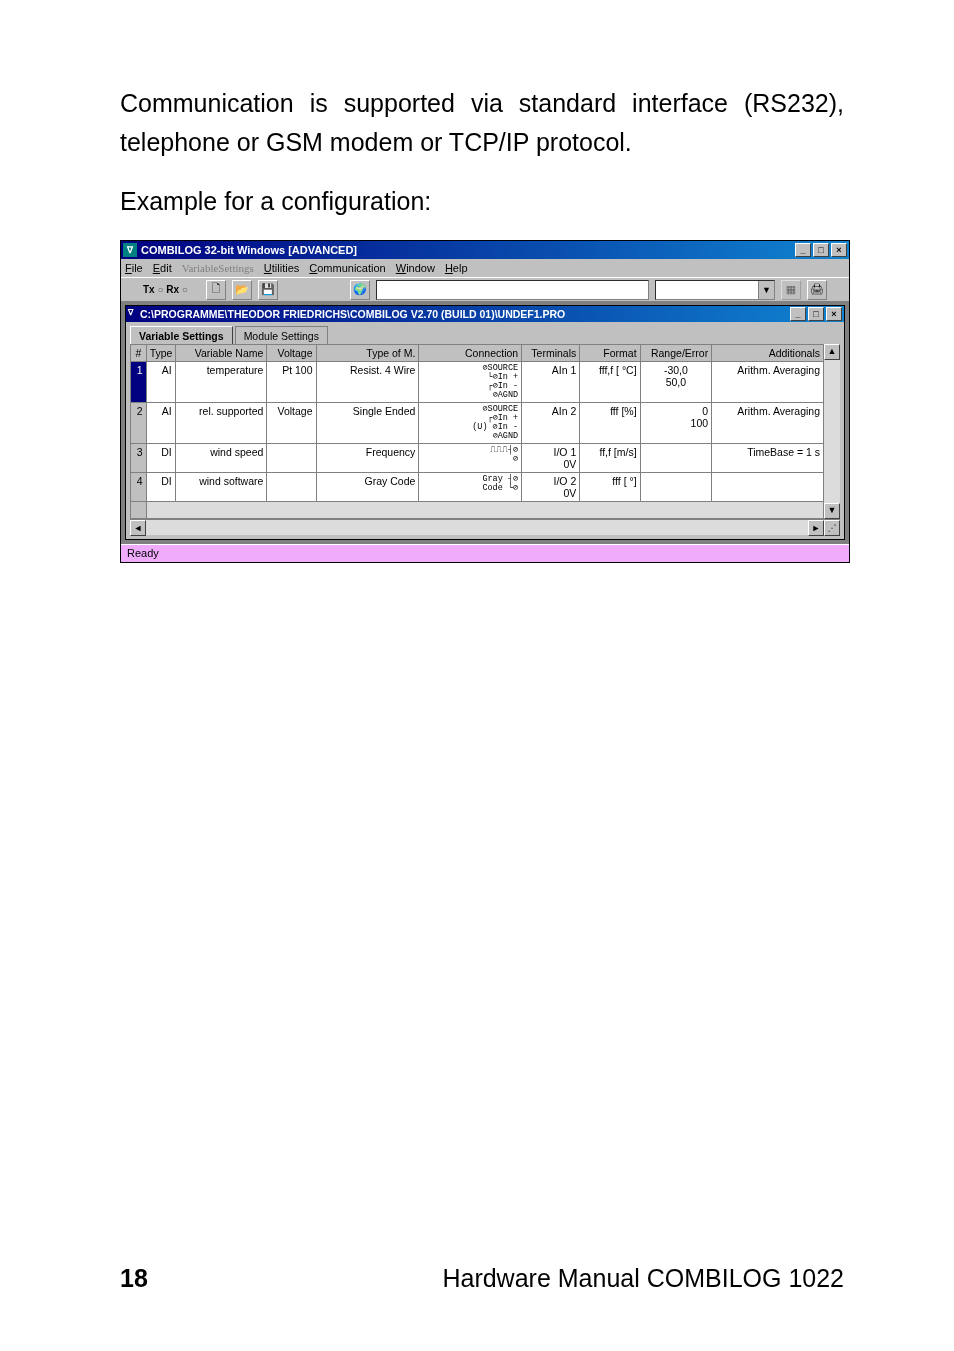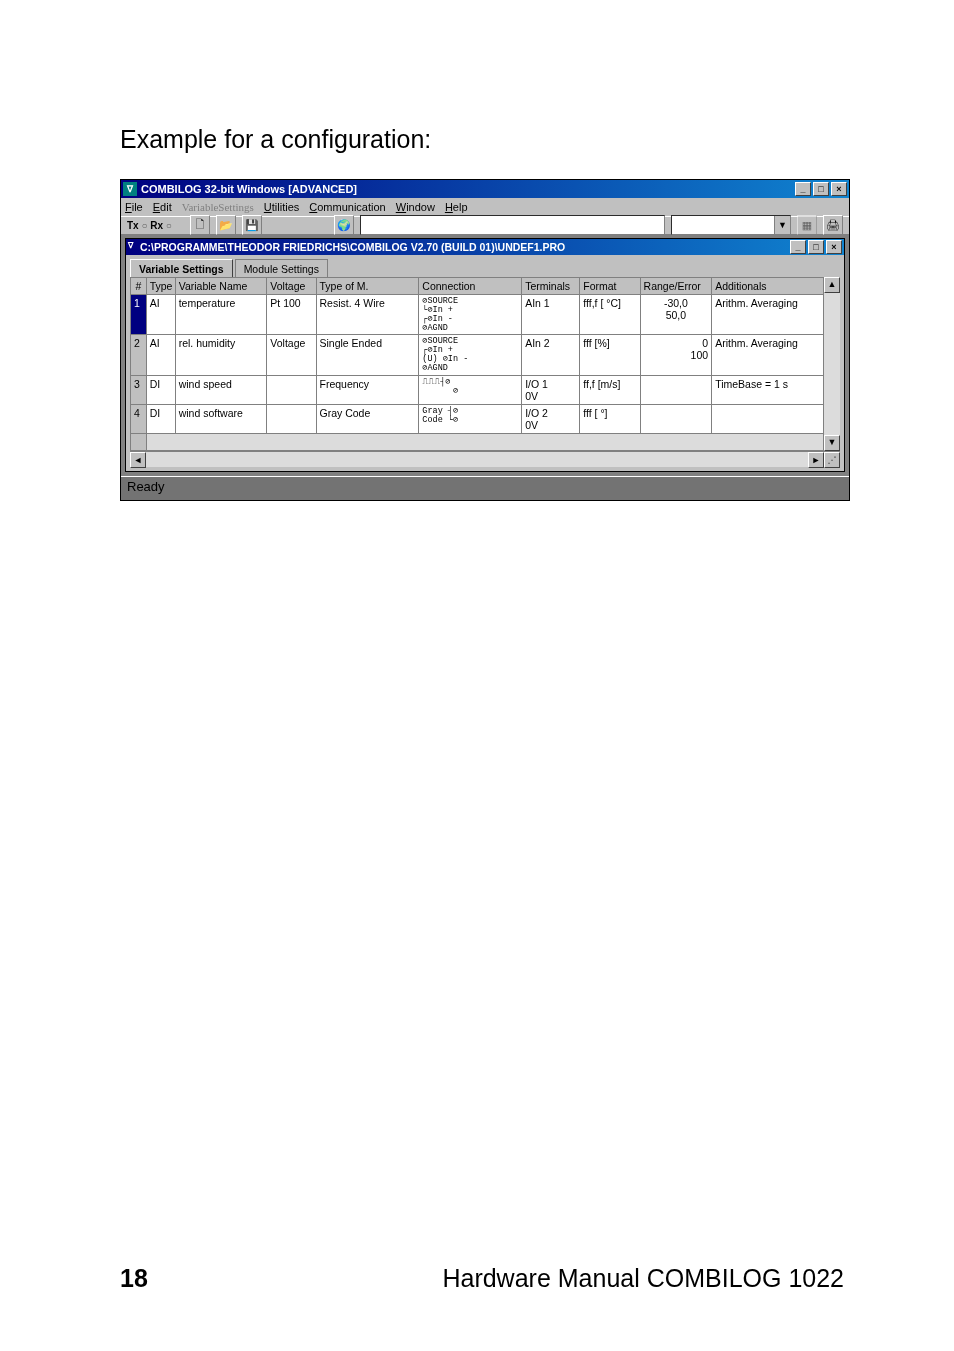--- a/index.html
+++ b/index.html
@@ -76,25 +76,25 @@
     background: #c0c0c0;
     display: flex;
     align-items: center;
     padding: 0 4px;
     gap: 10px;
   }
   .menubar .menu-item { color: #000; }
   .menubar .menu-item.disabled { color: #808080; font-family: Liberation Serif, serif; }
   .menubar .menu-item .ul { text-decoration: underline; }
   .toolbar {
-    height: 18px;
+    height: 24px;
     background: #c0c0c0;
     display: flex;
     align-items: center;
-    padding: 0 6px;
+    padding: 0 22px;
     gap: 6px;
     border-top: 1px solid #fff;
   }
   .tb-text { color: #000; font-weight: bold; font-size: 10px; }
   .tb-text .dot-off { color: #606060; }
   .tb-btn {
     width: 20px; height: 20px;
     background: #c0c0c0;
     border: 1px solid #fff;
     border-right-color: #808080;
@@ -164,21 +164,21 @@
     border-collapse: collapse;
     width: 100%;
     background:#fff;
     font-size: 10.5px;
     table-layout: fixed;
   }
   table.grid th, table.grid td {
     border: 1px solid #808080;
     padding: 2px 3px;
     vertical-align: top;
-    text-align: left;
+    text-align: right;
     overflow: hidden;
     white-space: nowrap;
   }
   table.grid th {
     background:#c0c0c0;
     font-weight: normal;
   }
   table.grid th.corner { width:14px; text-align:center; }
   .selrow td.rownum { background:#000080; color:#fff; }
   td.rownum { width:14px; text-align:center; background:#c0c0c0; }
@@ -189,43 +189,44 @@
   .scroll-bar-bottom {
     height:16px; background:#c0c0c0;
     display:flex; border-top:1px solid #808080;
   }
   .scroll-bar-bottom .sb-btn{
     width:16px;height:16px;background:#c0c0c0;border:1px solid #fff;border-right-color:#404040;border-bottom-color:#404040;
     font-size:9px; text-align:center; line-height:14px;
   }
   .scroll-bar-bottom .sb-track{flex:1;background:#dcdcdc;}
   .statusbar {
-    height:24px; background:#737373;
+    height:18px; background:#f0abfc;
     border-top:1px solid #fff;
     padding:2px 6px;
-    font-size:13px;
+    font-size:11px;
   }
   .col-num{width:14px}
   .col-type{width:26px}
   .col-name{width:82px}
   .col-sensor{width:44px}
   .col-typem{width:92px}
   .col-conn{width:92px}
   .col-term{width:52px}
   .col-fmt{width:54px}
   .col-re{width:64px}
   .col-add{width:100px}
   .vtrack{display:flex;flex-direction:column;width:16px;background:#dcdcdc;}
   .inner-flex{display:flex;}
 </style>
 </head>
 <body>
 <div class="page">
 
-<p class="para" style="margin-top:36px">Example for a configuration:</p>
+<p class="para justify">Communication is supported via standard interface (RS232), telephone or GSM modem or TCP/IP protocol.</p>
+<p class="para" style="margin-top:20px">Example for a configuration:</p>
 
 <div class="win">
 
   <div class="titlebar">
     <span class="icon-box">∇</span>
     <span>COMBILOG 32-bit Windows  [ADVANCED]</span>
     <span class="spacer"></span>
     <span class="title-btn">_</span>
     <span class="title-btn">□</span>
     <span class="title-btn">×</span>
@@ -315,21 +316,21 @@
             <td>AIn 1</td>
             <td>fff,f [ °C]</td>
             <td style="text-align:center;white-space:pre">-30,0
 50,0</td>
             <td>Arithm. Averaging</td>
           </tr>
 
           <tr>
             <td class="rownum">2</td>
             <td>AI</td>
-            <td>rel. humidity</td>
+            <td>rel. supported</td>
             <td>Voltage</td>
             <td>Single Ended</td>
             <td class="conn" style="white-space: pre;">⊘SOURCE
 ┌⊘In +
 (U) ⊘In -
 ⊘AGND</td>
             <td>AIn 2</td>
             <td>fff [%]</td>
             <td style="text-align:right;white-space:pre">0
 100</td>

